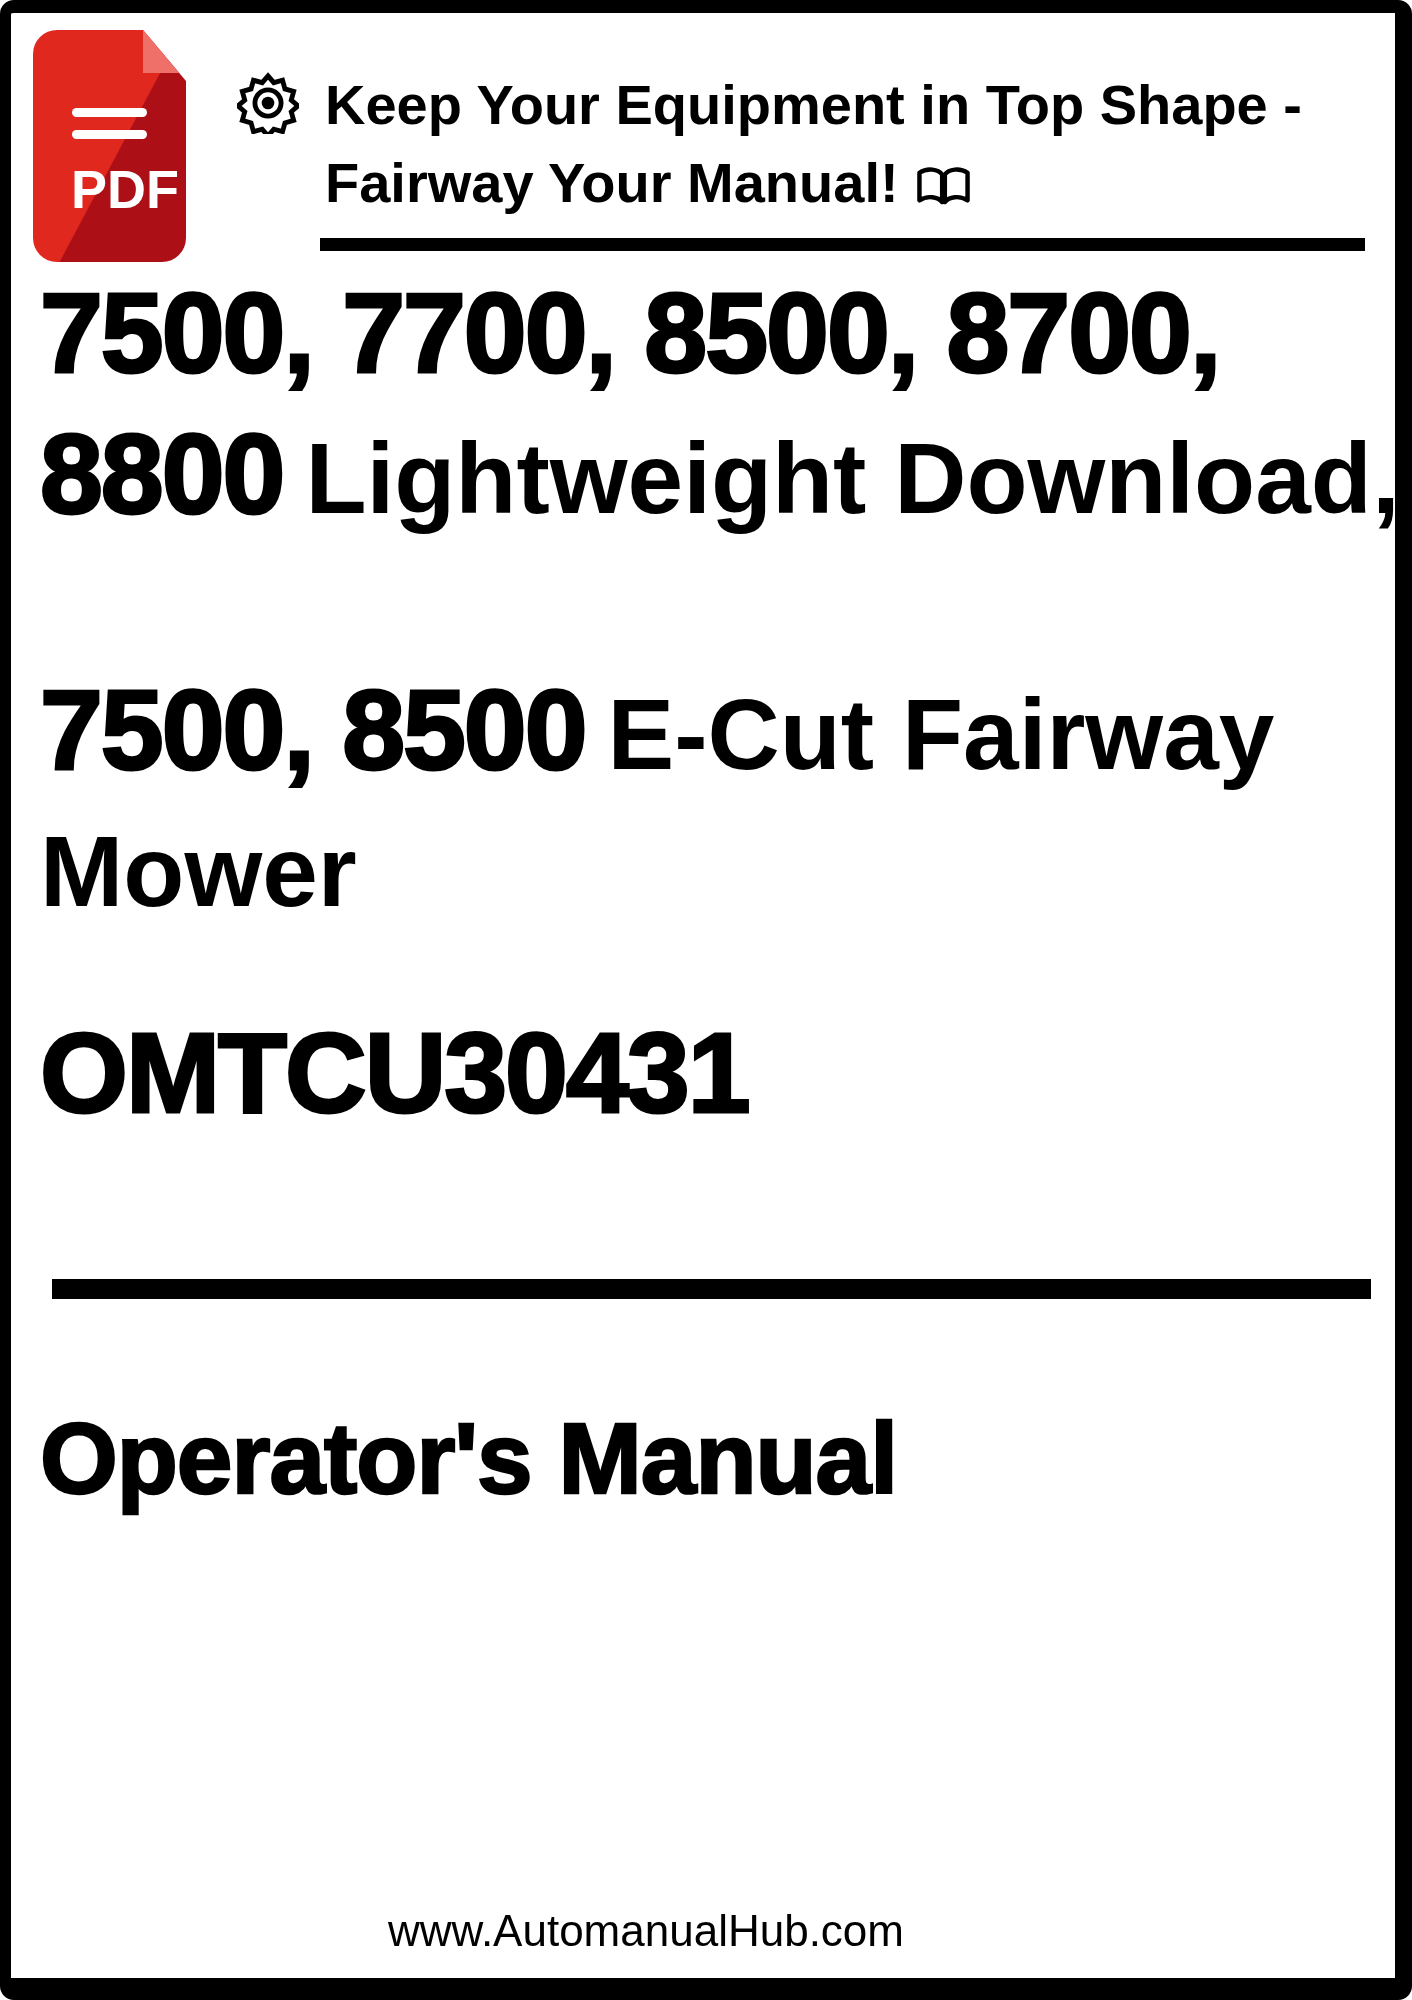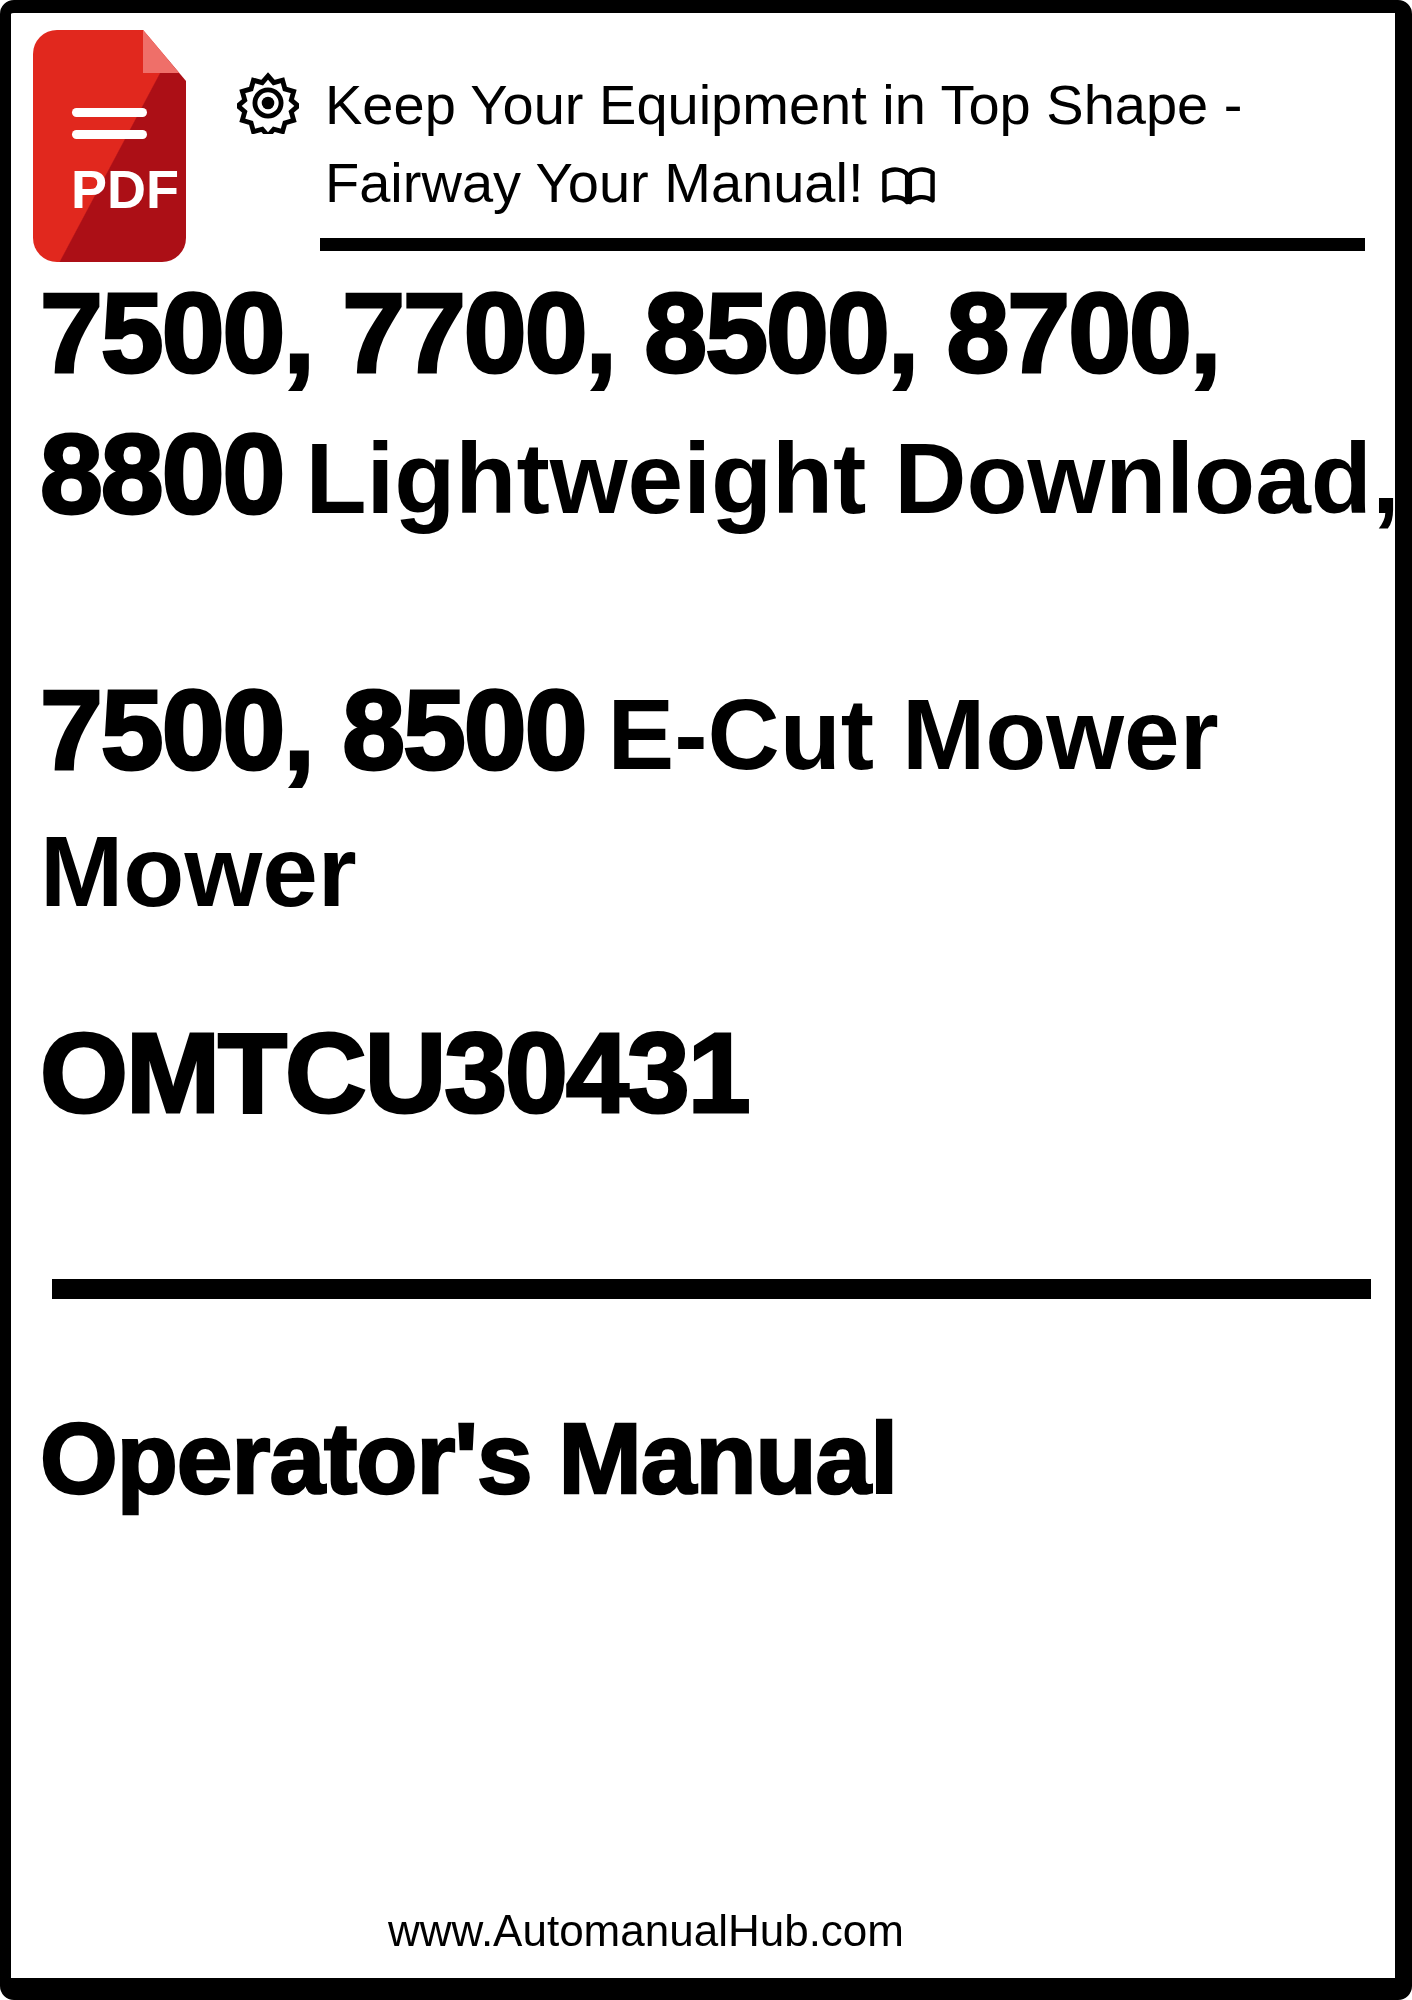--- a/index.html
+++ b/index.html
@@ -38,21 +38,21 @@
     position:absolute;left:38px;top:132px;color:#fff;
     font-weight:700;font-size:54px;line-height:54px;letter-spacing:0px;
   }
 
   
   .header{
     position:absolute;left:237px;top:66px;display:flex;align-items:flex-start;
   }
   .gear{width:62px;height:62px;margin-top:6px;flex:0 0 auto;}
   .header-text{
-    margin-left:26px;font-weight:400;font-size:56px;line-height:78px;
+    margin-left:26px;font-weight:700;font-size:56px;line-height:78px;
     white-space:nowrap;
   }
   .book{width:57px;height:42px;margin-left:16px;vertical-align:-6px;}
 
   .rule1{position:absolute;left:320px;top:238px;width:1045px;height:13px;background:#000;}
   .rule2{position:absolute;left:52px;top:1279px;width:1319px;height:20px;background:#000;}
 
   
   .title-block{
     position:absolute;left:40px;top:265px;width:1345px;
@@ -111,21 +111,21 @@
 
 <div class="title-block">
   <div>
     <span class="num solo">7500, 7700, 8500, 8700,</span>
   </div>
   <div>
     <span class="num">8800</span><span>Lightweight Download,</span>
   </div>
   <div class="spacer1"></div>
   <div>
-    <span class="num">7500, 8500</span><span>E-Cut Mower</span>
+    <span class="num">7500, 8500</span><span>E-Cut Fairway</span>
   </div>
   <div>Mower</div>
   <div class="spacer2"></div>
   <div>
     <span class="num solo">OMTCU30431</span>
   </div>
 </div>
 
 <div class="rule2"></div>
 

